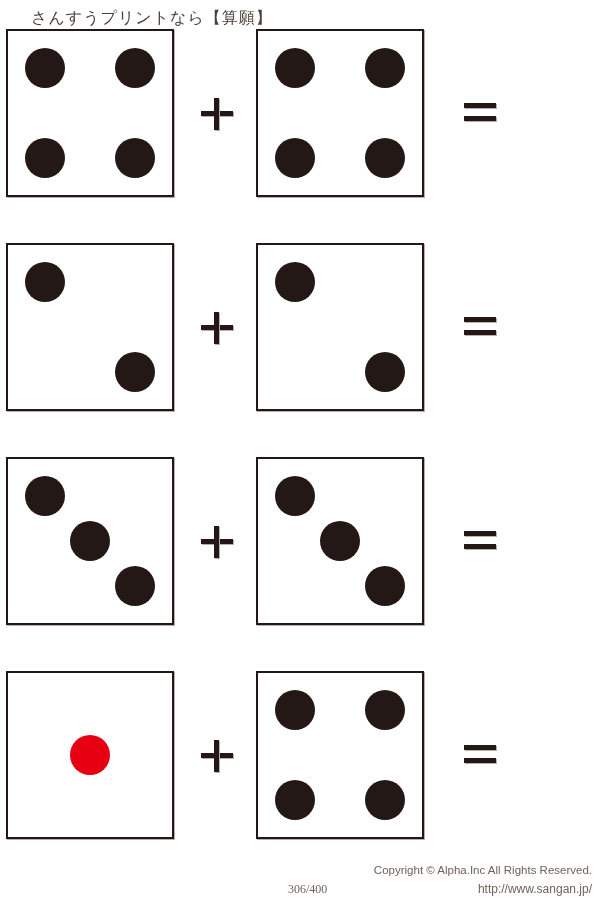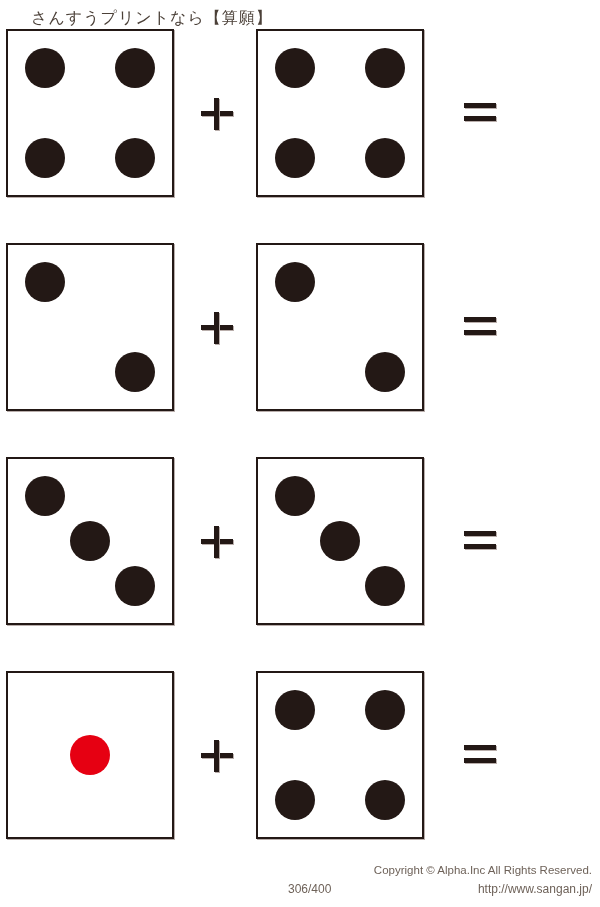--- a/index.html
+++ b/index.html
@@ -134,20 +134,21 @@
     font-size: 12px;
     letter-spacing: 1px;
     white-space: nowrap;
   }
   .footer-page {
     position: absolute;
     left: 288px;
     top: 45px;
     font-size: 12px;
     white-space: nowrap;
+    font-family: Liberation Serif, serif;
   }
   .footer-copyright {
     position: absolute;
     right: 8px;
     top: 27px;
     font-size: 11.5px;
     text-align: right;
     white-space: nowrap;
     margin-left: 27px;
   }

